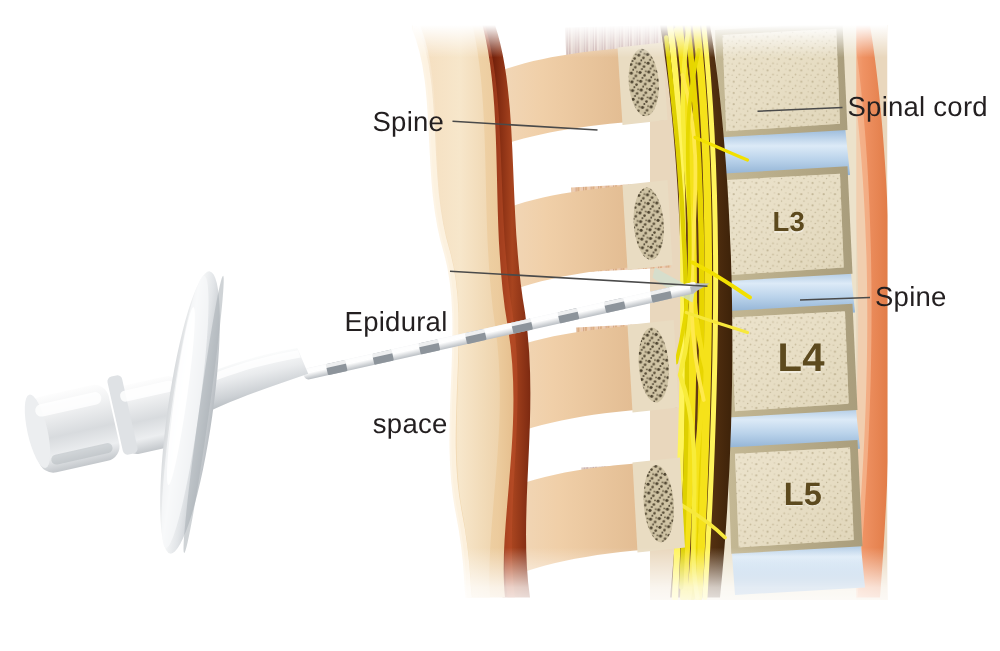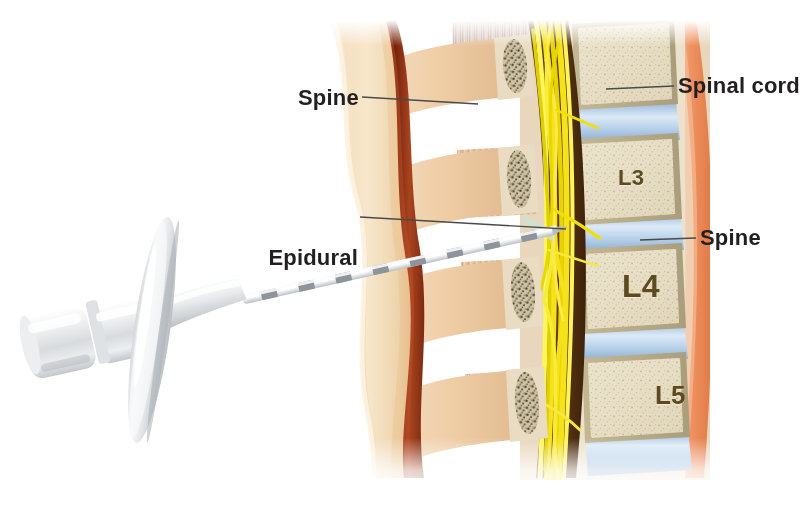--- a/index.html
+++ b/index.html
@@ -12,21 +12,21 @@
   .layer{position:absolute;}
 
   
   .lbl{
     position:absolute;
     color:#231f20;
     font-size:22px;
     line-height:27px;
     letter-spacing:.2px;
     white-space:pre;
-    font-weight:700;
+    font-weight:400;
   }
   .lbl.right-al{text-align:right;}
 
   
   .needle-wrap{position:absolute;left:0;top:0;width:800px;height:521px;}
 </style>
 </head>
 <body>
 
 <div id="stage">
@@ -320,23 +320,24 @@
       <line x1="360" y1="217" x2="566" y2="229"></line>
       <line x1="606" y1="89" x2="674" y2="86"></line>
       <line x1="640" y1="240" x2="696" y2="238"></line>
     </g>
   </svg>
 
   <div class="lbl" style="left:298px;top:84px;">Spine</div>
 
   <div class="lbl right-al" style="left:186px;top:190px;width:172px;">
     <div>Epidural</div>
+    <div>space</div>
   </div>
 
   <div class="lbl" style="left:678px;top:72px;text-align:right;">Spinal cord</div>
 
   <div class="lbl" style="left:700px;top:224px;">Spine</div>
 
   <div class="lbl" style="left:618px;top:164px;font-size:22px;font-weight:bold;color:#5d4a1e;text-shadow:0 1px 0 rgba(255,255,255,.45);">L3</div>
   <div class="lbl" style="left:622px;top:273px;font-size:32px;font-weight:bold;color:#5d4a1e;text-shadow:0 1px 0 rgba(255,255,255,.45);">L4</div>
-  <div class="lbl" style="left:627px;top:382px;font-size:26px;font-weight:bold;color:#5d4a1e;text-shadow:0 1px 0 rgba(255,255,255,.45);margin-left:28px;">L5</div>
+  <div class="lbl" style="left:627px;top:382px;font-size:26px;font-weight:bold;color:#5d4a1e;text-shadow:0 1px 0 rgba(255,255,255,.45);">L5</div>
 
 </div>
 
 </body></html>

